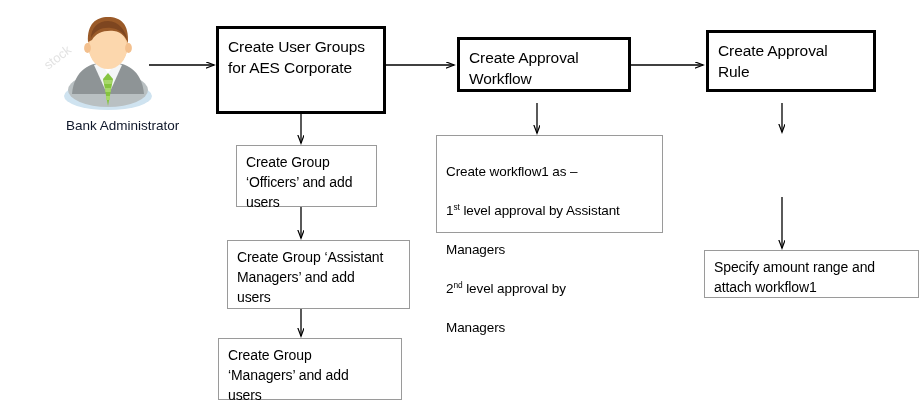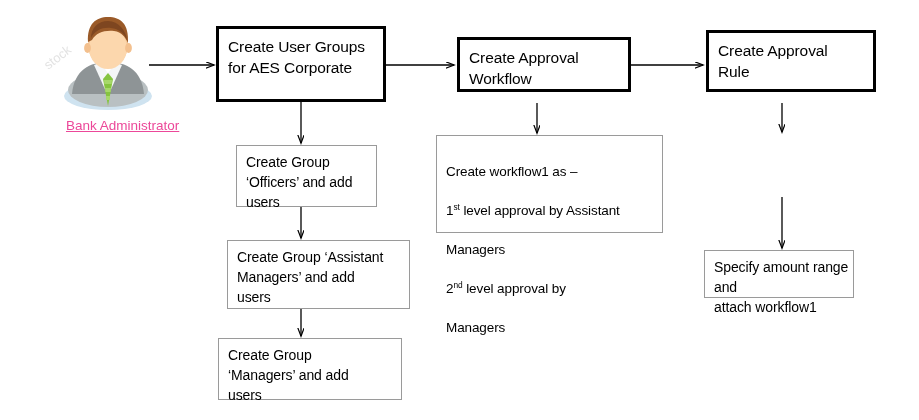--- a/index.html
+++ b/index.html
@@ -45,23 +45,22 @@
     letter-spacing: -0.1px;
   }
   .detail.tight .node-text {
     font-size: 13.5px;
     line-height: 19.5px;
   }
   .caption {
     position: absolute;
     font-size: 13.5px;
     line-height: 16px;
-    color: #ec4899;
+    color: #0f172a;
     white-space: nowrap;
-    text-decoration: underline;
   }
   svg.links {
     position: absolute;
     left: 0;
     top: 0;
     width: 919px;
     height: 420px;
     pointer-events: none;
   }
   .avatar-wrap {
@@ -136,21 +135,21 @@
       <path d="M30 32 C29 14 38 7 50 7 C63 7 71 14 70 33 C67 27 64 22 56 21 C46 20 38 23 34 30 Z" fill="#9a5a28"></path>
       <path d="M33 28 C37 20 45 17 53 18 C61 19 66 23 69 30 C68 21 61 11 50 11 C40 11 33 18 33 28 Z" fill="#7e4620"></path>
       <ellipse cx="29.5" cy="38" rx="3.4" ry="5" fill="#f3c08e"></ellipse>
       <ellipse cx="70.5" cy="38" rx="3.4" ry="5" fill="#f3c08e"></ellipse>
     </svg>
   </div>
   <div class="watermark">stock</div>
 
   <div class="caption" style="left:66px; top:118px;">Bank Administrator</div>
 
-  <div class="node primary" style="left:216px; top:26px; width:170px; height:76px;">
+  <div class="node primary" style="left:216px; top:26px; width:170px; height:88px;">
     <span class="node-text">Create User Groups
 for AES Corporate</span>
   </div>
 
   <div class="node primary" style="left:457px; top:37px; width:174px; height:55px;">
     <span class="node-text">Create Approval
 Workflow</span>
   </div>
 
   <div class="node primary" style="left:706px; top:30px; width:170px; height:62px;">
@@ -180,18 +179,18 @@
     <div class="node-text">
       <div>Create workflow1 as –</div>
       <div><span>1</span><sup>st</sup><span> level approval by Assistant</span></div>
       <div>Managers</div>
       <div><span>2</span><sup>nd</sup><span> level approval by</span></div>
       <div>Managers</div>
     </div>
   </div>
 
 
-  <div class="node detail" style="left:704px; top:250px; width:150px; height:48px;">
+  <div class="node detail" style="left:704px; top:250px; width:215px; height:48px;">
     <span class="node-text">Specify amount range and
 attach workflow1</span>
   </div>
 
 </div>
 
 </body></html>

